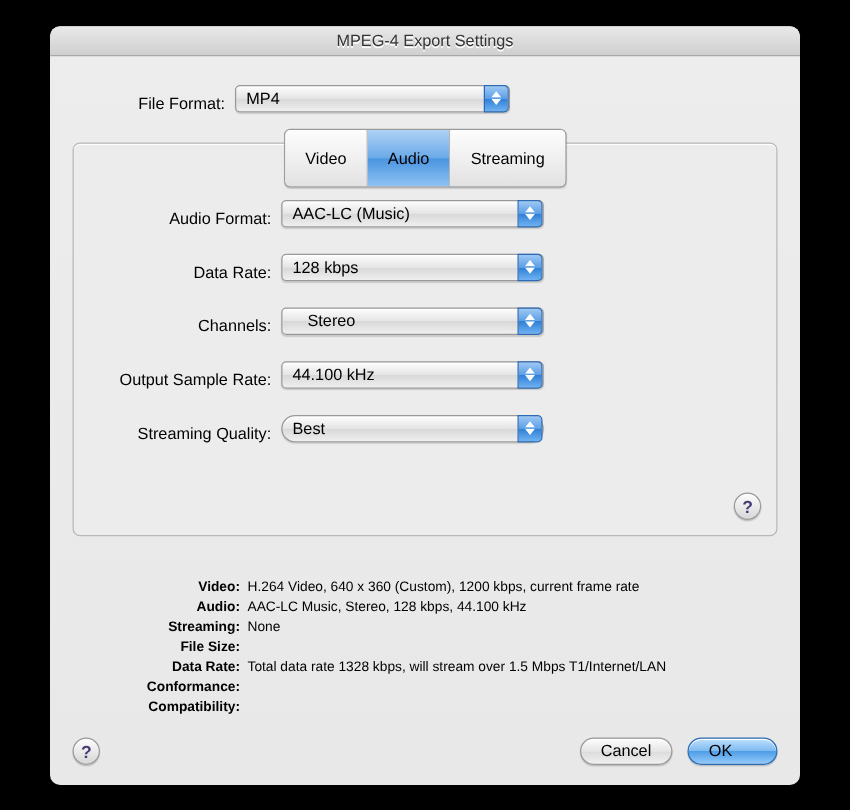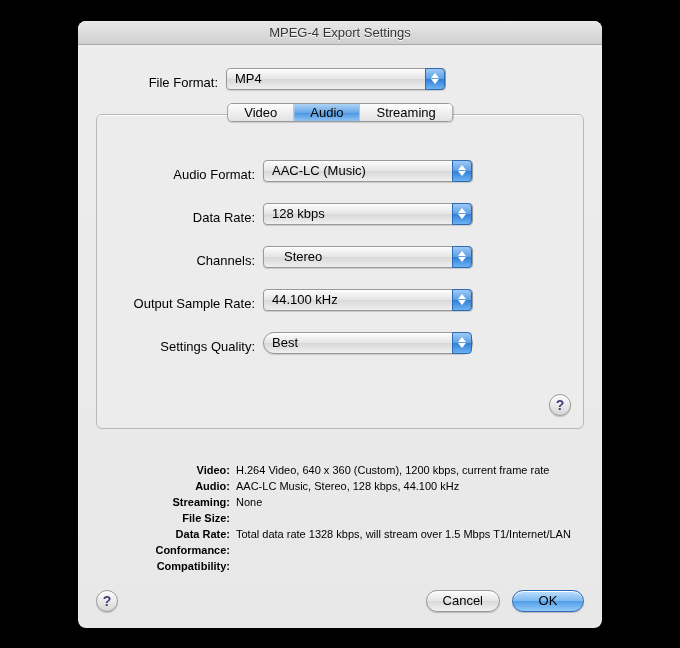--- a/index.html
+++ b/index.html
@@ -8,21 +8,21 @@
     width: 680px; height: 648px;
     background: #000;
     font-family: "Lucida Grande", "Helvetica Neue", Arial, sans-serif;
     font-size: 13px;
     color: #000;
     display: flex;
     align-items: center;
     justify-content: center;
   }
   .window {
-    width: 524px;
+    width: 600px;
     background: linear-gradient(#ededed, #e8e8e8);
     border-radius: 8px;
     box-shadow: 0 14px 40px rgba(0,0,0,0.6), 0 0 0 1px rgba(0,0,0,0.25);
     overflow: hidden;
   }
   .titlebar {
     height: 24px;
     background: linear-gradient(#e9e9e9, #cfcfcf);
     border-bottom: 1px solid #a8a8a8;
     text-align: center;
@@ -89,21 +89,21 @@
     left: 50%;
     transform: translateX(-50%);
     display: flex;
     border: 1px solid #9a9a9a;
     border-radius: 5px;
     overflow: hidden;
     box-shadow: 0 1px 1px rgba(0,0,0,0.15);
     background: #fff;
   }
   .seg {
-    padding: 1px 16px;
+    padding: 15px 16px;
     font-size: 13px;
     background: linear-gradient(#fdfdfd, #e2e2e2);
     border-right: 1px solid #b4b4b4;
     cursor: default;
   }
   .seg:last-child { border-right: none; }
   .seg.active {
     background: linear-gradient(#aed2f6, #6aa9e8 50%, #4a94e0 51%, #8fc2f4);
     color: #000;
   }
@@ -151,21 +151,20 @@
   .footer-spacer { flex: 1; }
   .push-button {
     height: 22px;
     min-width: 72px;
     padding: 0 16px;
     border-radius: 11px;
     border: 1px solid #999;
     background: linear-gradient(#fdfdfd, #e5e5e5 50%, #dadada 51%, #f1f1f1);
     box-shadow: 0 1px 1px rgba(0,0,0,0.2), inset 0 1px 0 #fff;
     font-size: 13px;
-    text-align: center;
     line-height: 20px;
     margin-left: 12px;
     cursor: default;
   }
   .push-button.default {
     border-color: #2b6bb5;
     background: linear-gradient(#bfe0ff, #7db9f0 50%, #4f9ee8 51%, #94caf8);
     color: #000;
   }
 </style>
@@ -257,21 +256,21 @@
                 <polygon points="4,0 8,5 0,5" fill="#fff"></polygon>
               </svg>
             <svg width="8" height="5" viewBox="0 0 8 5">
                 <polygon points="0,0 8,0 4,5" fill="#fff"></polygon>
               </svg>
           </span>
         </div>
       </div>
 
       <div class="row">
-        <div class="label">Settings Quality:</div>
+        <div class="label">Streaming Quality:</div>
         <div class="aqua-select" style="min-width:210px;border-radius:11px;">
           <span>Best</span>
           <span class="aqua-end">
             <svg width="8" height="5" viewBox="0 0 8 5">
                 <polygon points="4,0 8,5 0,5" fill="#fff"></polygon>
               </svg>
             <svg width="8" height="5" viewBox="0 0 8 5">
                 <polygon points="0,0 8,0 4,5" fill="#fff"></polygon>
               </svg>
           </span>

